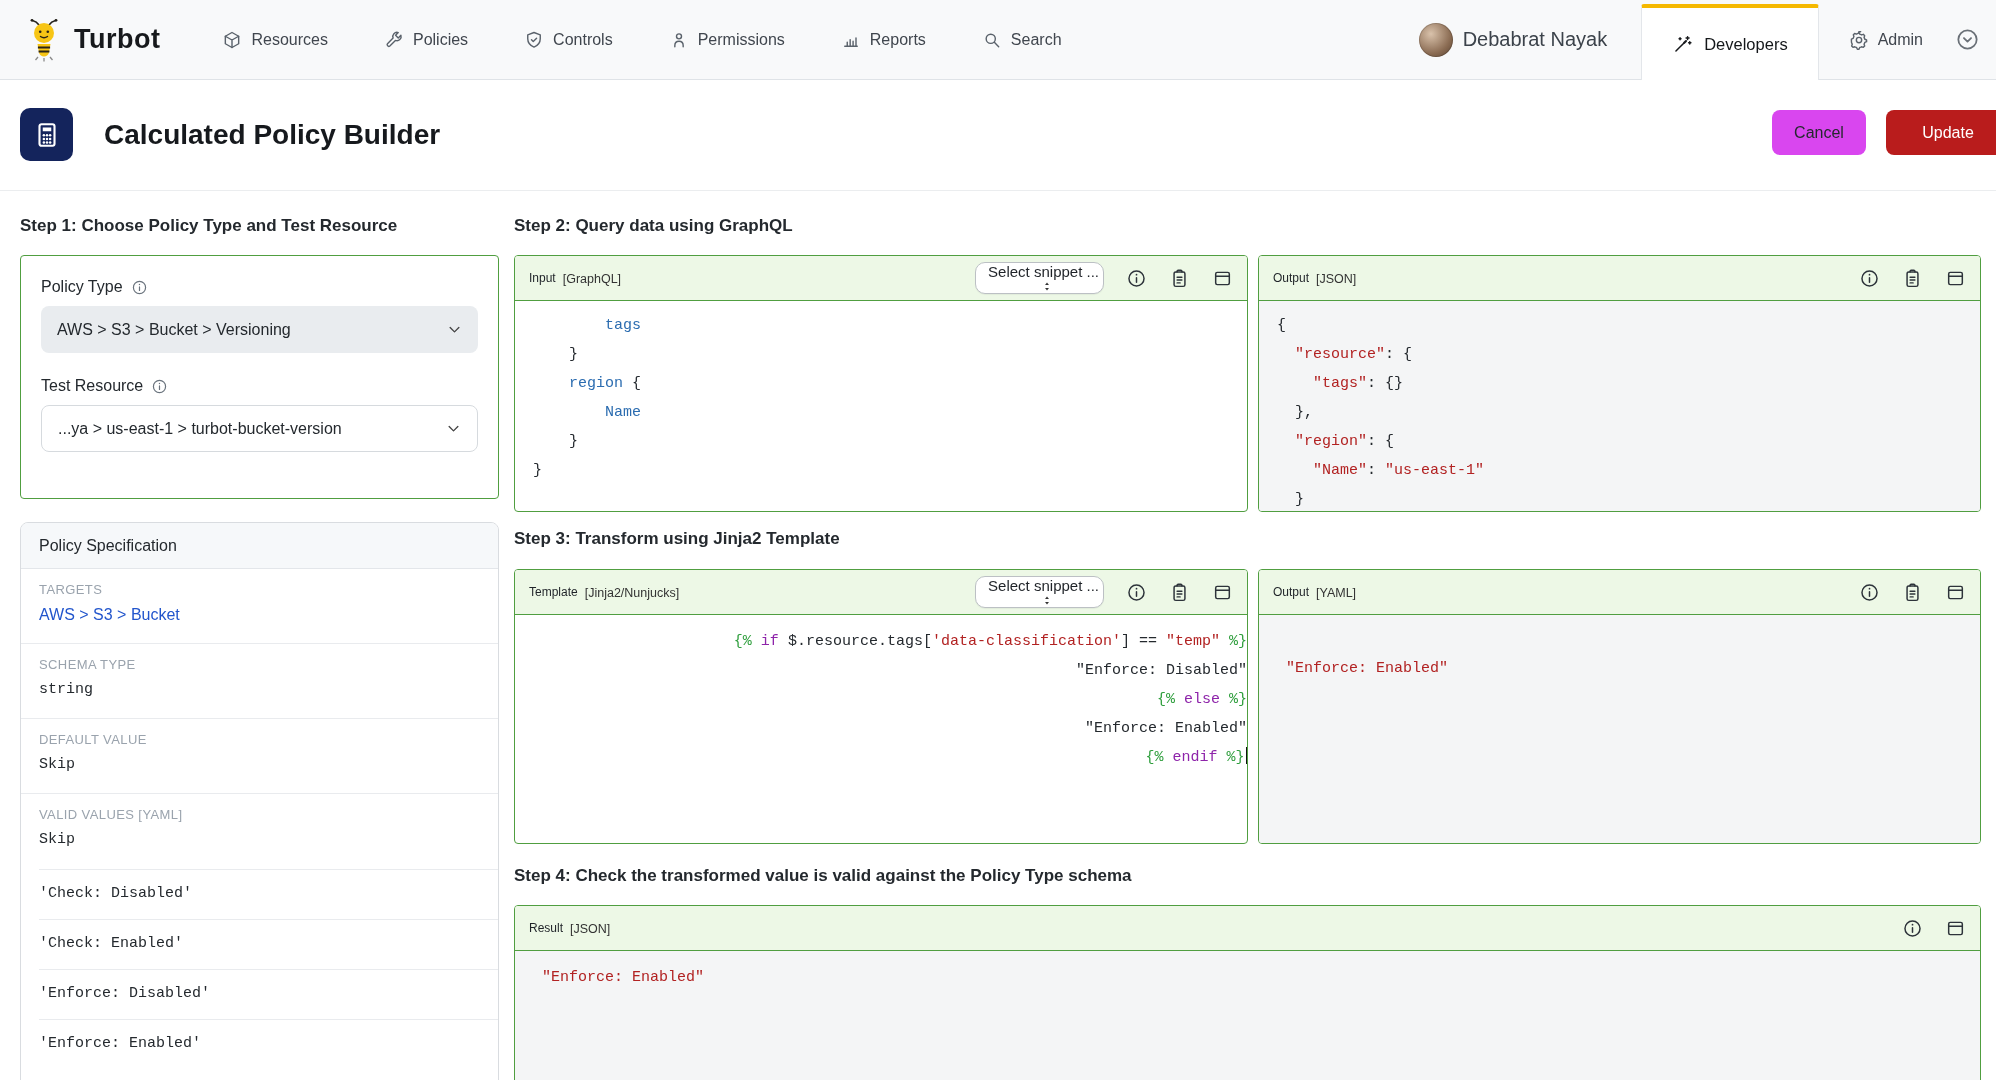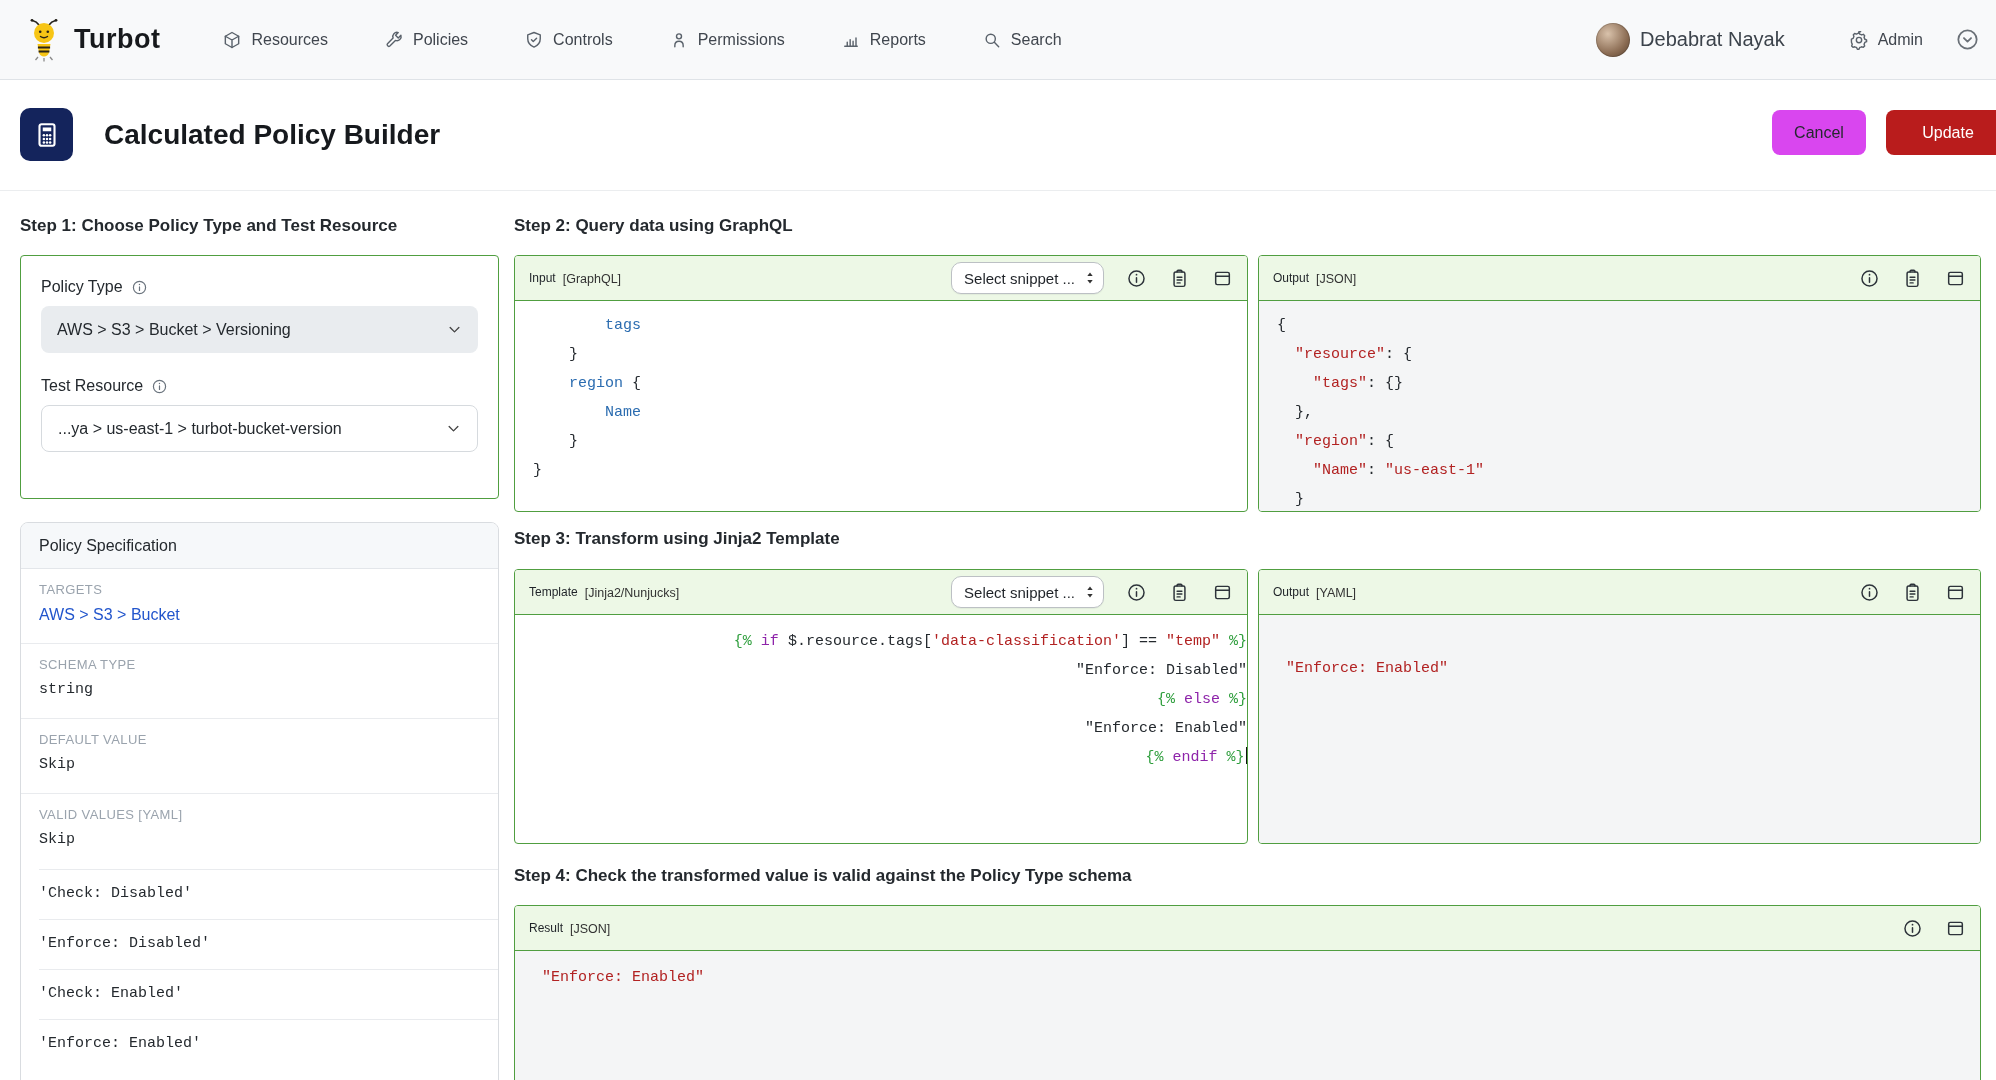--- a/index.html
+++ b/index.html
@@ -82,21 +82,21 @@
   #p-template{left:514px;top:569px;width:734px;height:275px;text-align:right;}
   #p-outyaml{left:1258px;top:569px;width:723px;height:275px;}
   #p-result{left:514px;top:905px;width:1467px;height:230px;}
   .ghead{height:45px;background:#edf8e6;border-bottom:1px solid #509e40;display:flex;
     align-items:center;padding:0 14px;box-sizing:border-box;}
   .ptitle{font-size:12px;color:#1f2328;}
   .plang{font-size:12.5px;color:#333;margin-left:7px;position:relative;top:1px;}
   .gspace{flex:1;}
   .snippet{display:flex;align-items:center;height:30px;background:#fff;border:1px solid #bcc0c4;
     border-radius:10px;padding:0 4px 0 12px;font-size:15px;color:#1f2328;cursor:pointer;
-    box-shadow:0 1px 1px rgba(0,0,0,.05);}
+    box-shadow:0 1px 1px rgba(0,0,0,.05);flex-direction:column;}
   .snippet .updown{width:18px;height:18px;color:#333;margin-left:6px;}
   .hicon{width:21px;height:21px;color:#2d333a;margin-left:22px;cursor:pointer;}
   .code-body{padding:10px 0 0 18px;font-family:"Liberation Mono",monospace;font-size:15px;}
   .pad12{padding-top:12px;}
   .body-gray{background:#f4f5f6;}
   .cl{height:29px;line-height:29px;white-space:pre;}
   .tk-pl{color:#24292e;}
   .tk-fld{color:#2b6cb0;}
   .tk-str{color:#b22222;}
   .tk-tag{color:#2e9e3c;}
@@ -271,20 +271,26 @@
           <use href="#i-search"></use>
         </svg>
       <span>Search</span>
       </a>
   </nav>
   <div class="nav-right">
     <div class="user-chip">
       <span class="avatar"></span>
       <span>Debabrat Nayak</span>
     </div>
+    <div class="dev-tab">
+      <svg class="nicon">
+          <use href="#i-wand"></use>
+        </svg>
+      <span>Developers</span>
+    </div>
     <a class="nav-item admin-item">
       <svg class="nicon">
           <use href="#i-gear"></use>
         </svg>
       <span>Admin</span>
       </a>
     <span class="chev-circle">
       <svg>
           <use href="#i-chevcircle"></use>
         </svg>
@@ -348,22 +354,22 @@
   </div>
   <div class="sect">
     <div class="slabel">DEFAULT VALUE</div>
     <div class="sval mono">Skip</div>
   </div>
   <div class="sect last">
     <div class="slabel">VALID VALUES [YAML]</div>
     <div class="sval mono">Skip</div>
   </div>
   <div class="vitem">'Check: Disabled'</div>
+  <div class="vitem">'Check: Enabled'</div>
   <div class="vitem">'Enforce: Disabled'</div>
-  <div class="vitem">'Check: Enabled'</div>
   <div class="vitem">'Enforce: Enabled'</div>
 </section>
 
 <section class="panel green" id="p-input">
   <div class="ghead">
     <span class="ptitle">Input</span>
     <span class="plang">[GraphQL]</span>
     <span class="gspace"></span>
     <div class="snippet">
       <span>Select snippet ...</span>

